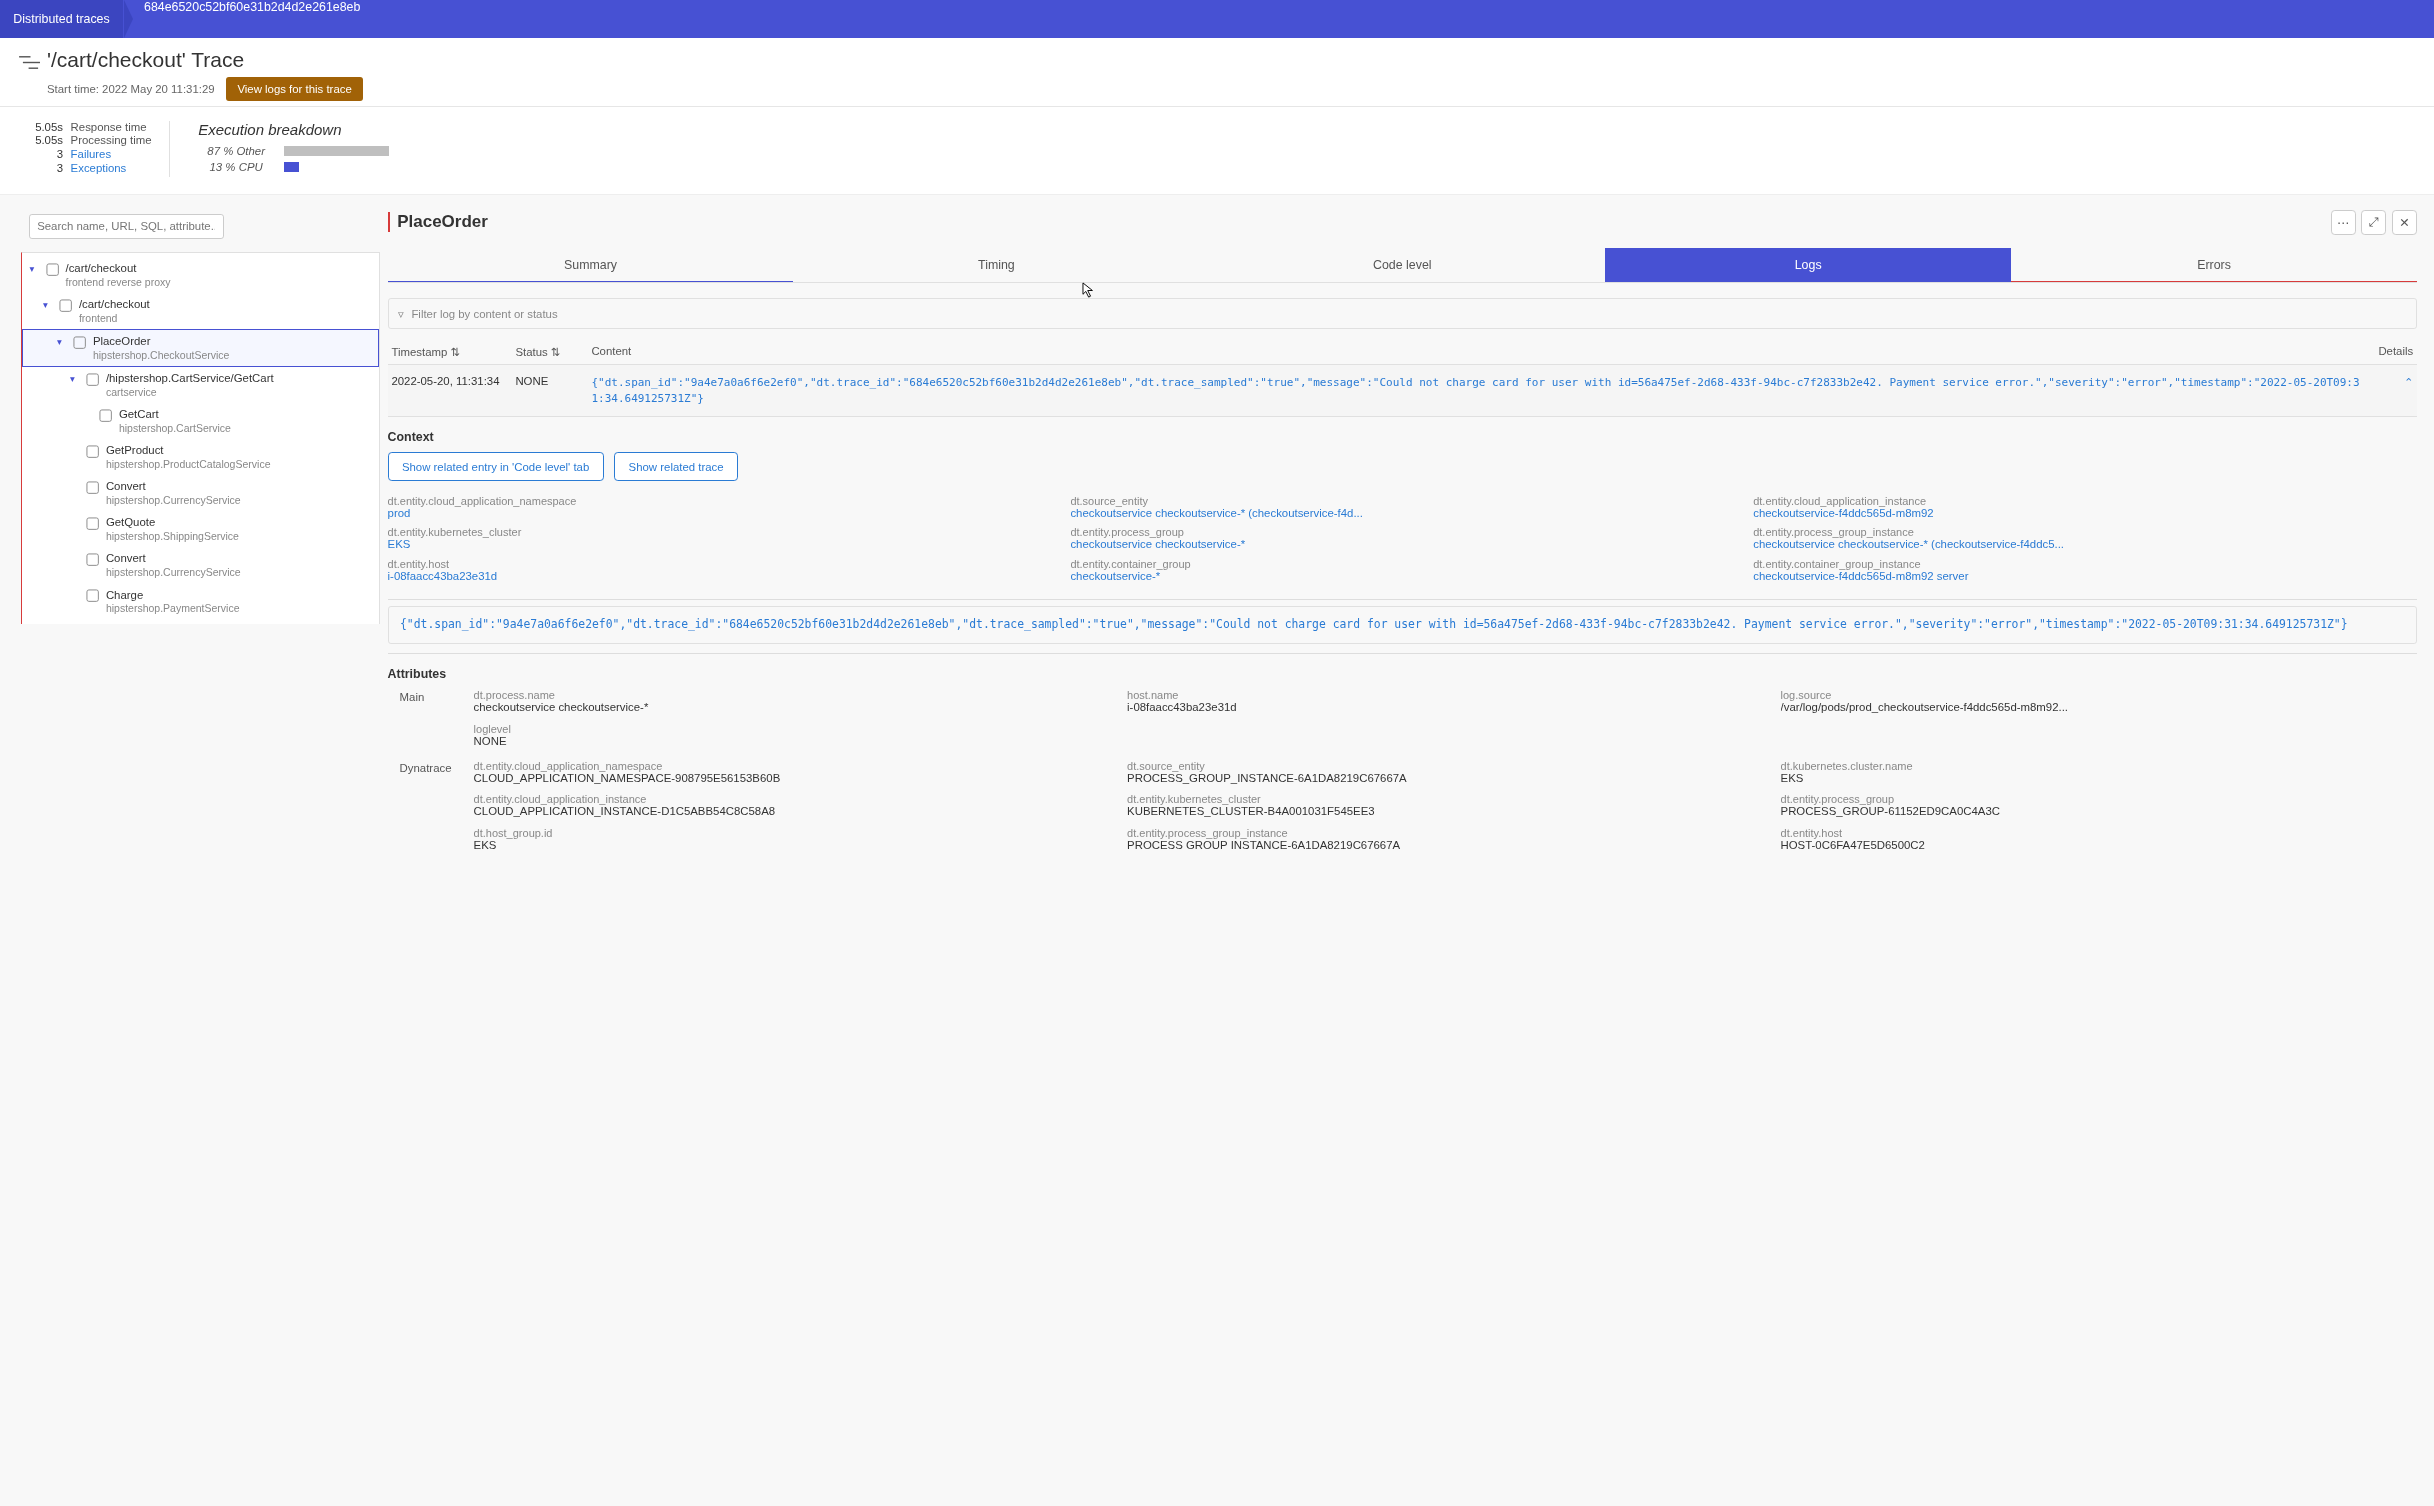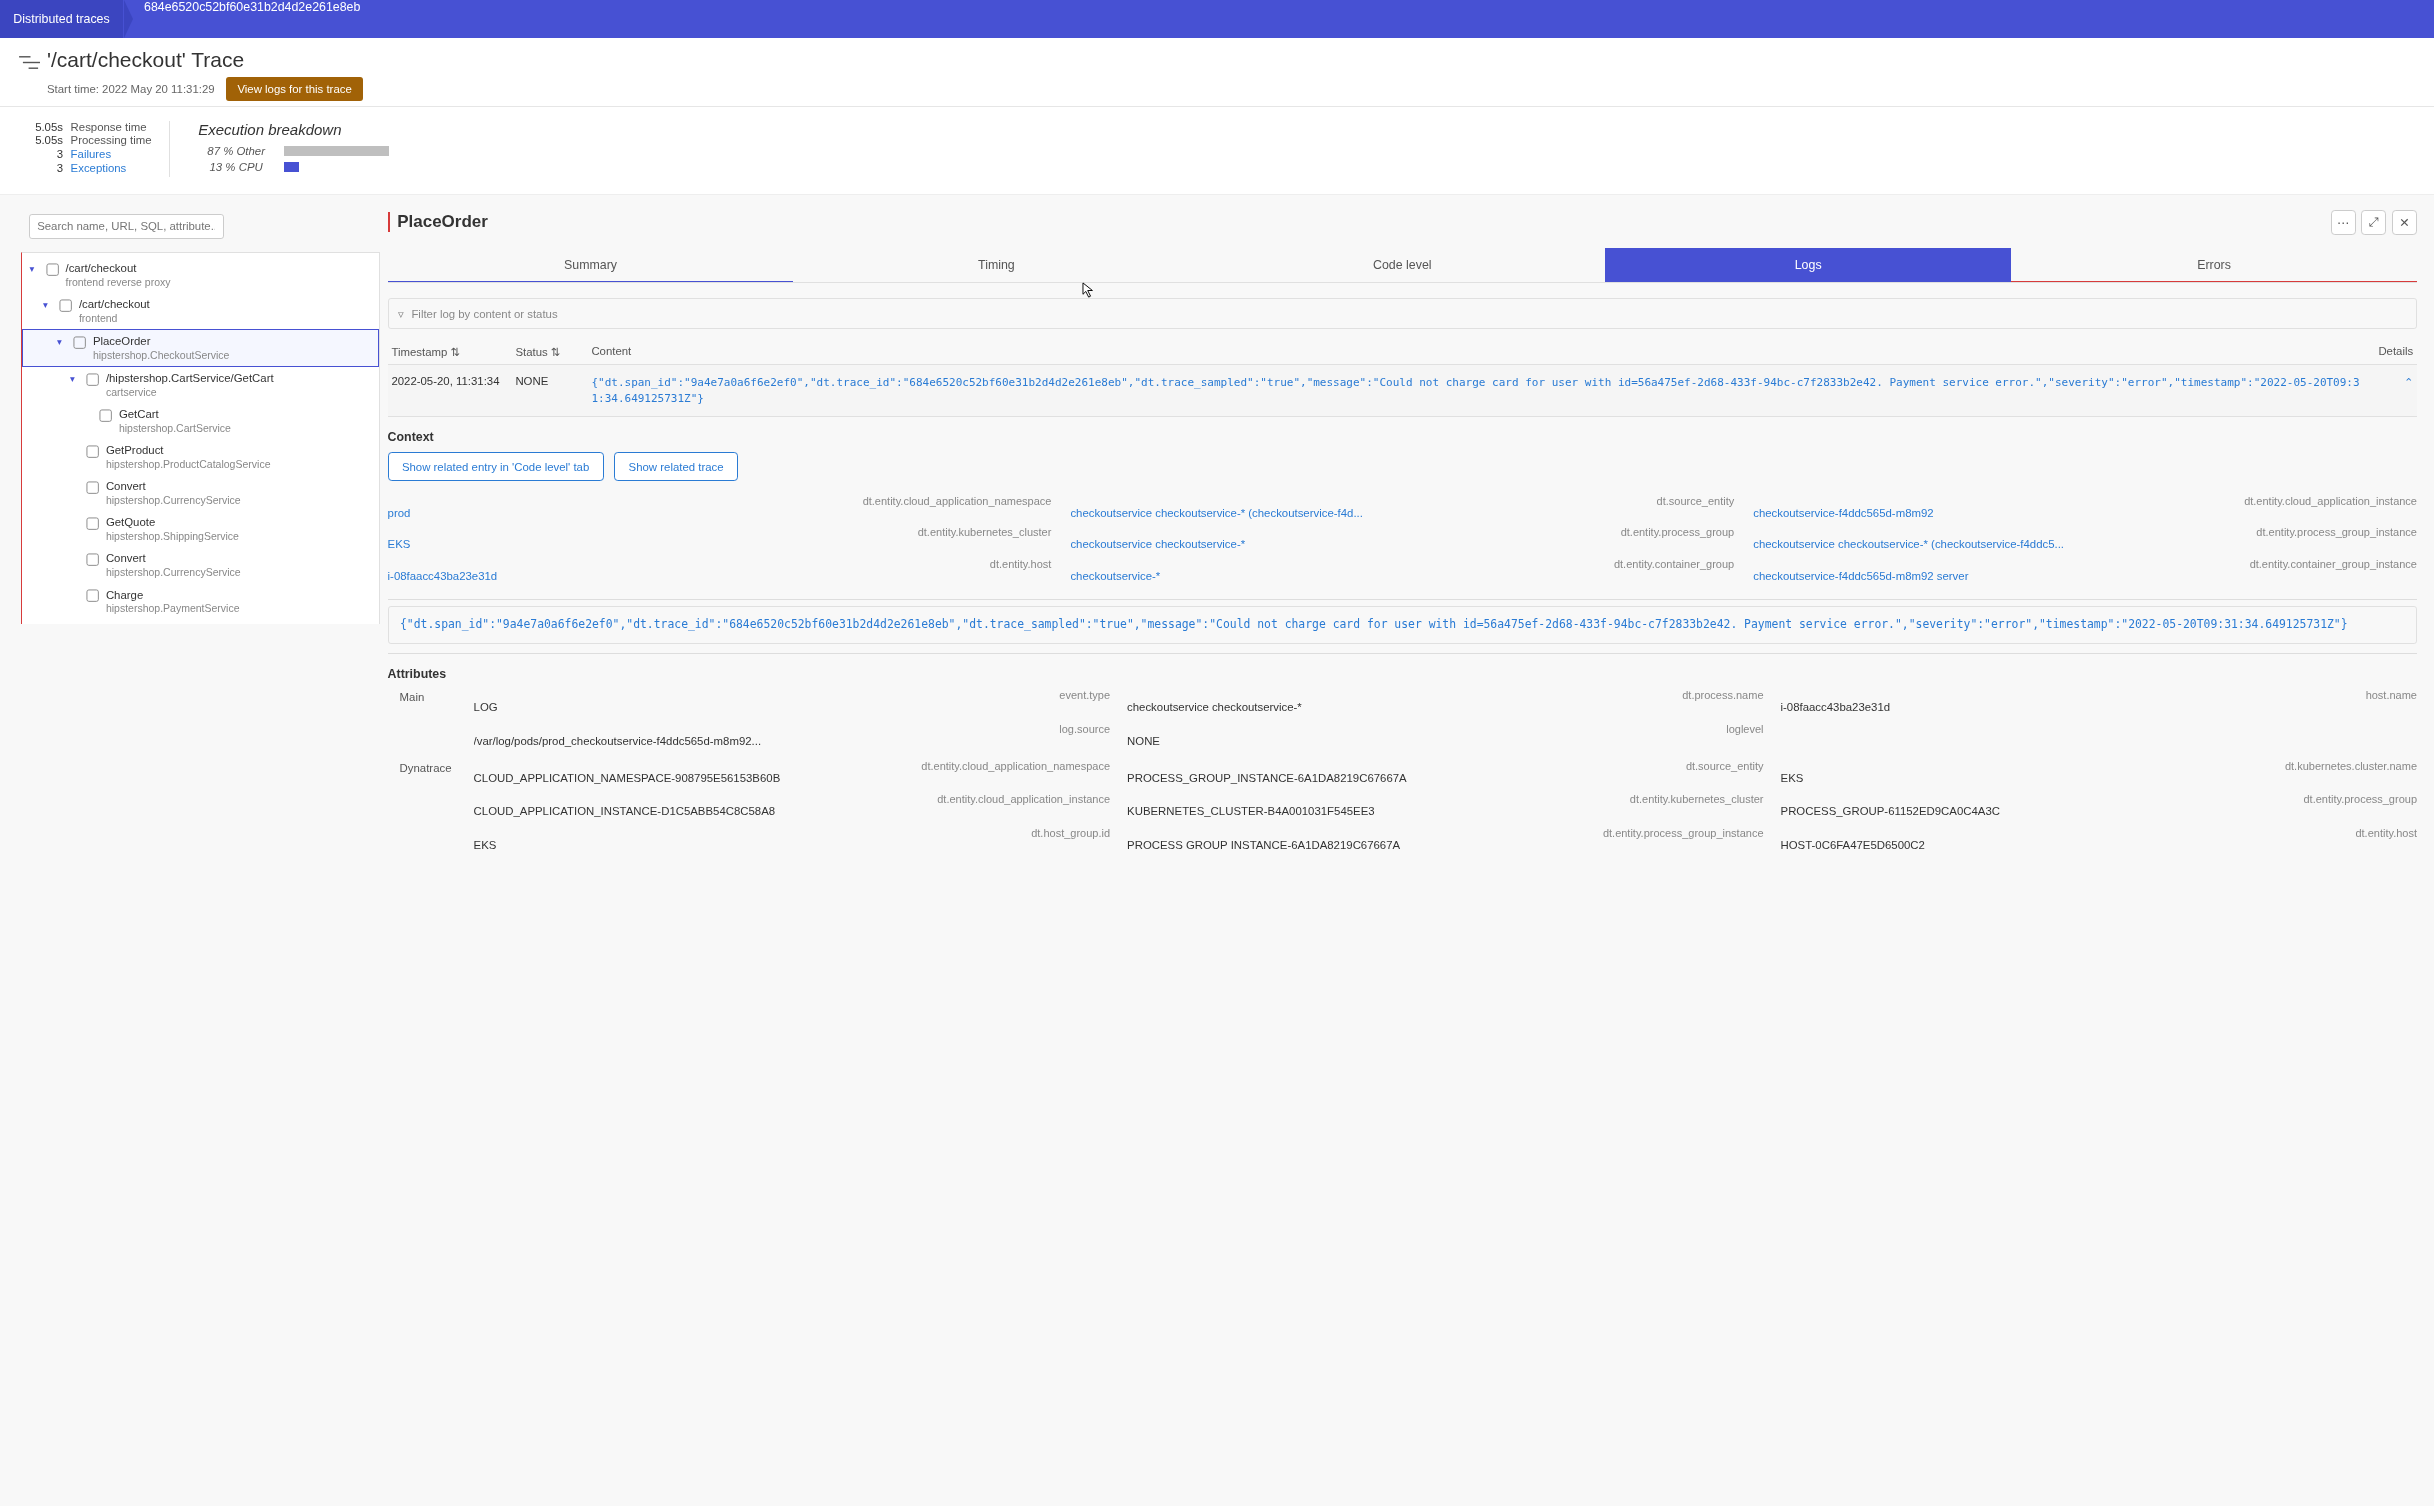--- a/index.html
+++ b/index.html
@@ -78,21 +78,21 @@
 
   .log-row { display: flex; padding: 9.5px 3.8px; background: #f5f5f5; border-bottom: 1px solid #e0e0e0; align-items: flex-start;}
   .log-content { color: #2a7bd4; font-family: Menlo, monospace; font-size: 11px; line-height: 1.45; word-break: break-all; }
   .chev-up { transform: rotate(180deg); display:inline-block; color:#2a7bd4;}
 
   .section-title { font-size: 12.4px; font-weight: 600; margin: 13.3px 0 7.6px 0; color:#333;}
   .outline-btn { border: 1px solid #2a7bd4; color: #2a7bd4; background: #fff; border-radius: 3.8px; padding: 7.6px 13.3px; font-size: 11.4px; cursor: pointer; margin-right: 7.6px;}
 
   .ctx-grid { display: grid; grid-template-columns: 1fr 1fr 1fr; column-gap: 19px; margin-top: 13.3px; font-size: 11.4px;}
   .ctx-item { margin-bottom: 7.6px; }
-  .ctx-key { color: #888; font-size: 11px; text-align: right; }
+  .ctx-key { color: #888; font-size: 11px; }
   .ctx-val { color: #2a7bd4; cursor: pointer; white-space: nowrap; overflow: hidden; text-overflow: ellipsis; }
 
   .hr { border: none; border-top: 1px solid #ddd; margin: 9.5px 0 5.7px 0;}
 
   .msg-box { border: 1px solid #e0e0e0; border-radius: 2.9px; padding: 9.5px 11.4px; font-family: Menlo, monospace; font-size: 11.4px; color: #2a7bd4; word-break: break-all; line-height: 1.5;}
 
   .attr-row { display: flex; margin-top: 7.6px; margin-left: 12px; }
   .attr-group-label { width: 74px; color: #555; font-weight: 500; font-size: 11.4px; padding-top: 1.9px;}
   .attr-grid { flex: 1; display: grid; grid-template-columns: 1fr 1fr 1fr; column-gap: 17px; row-gap: 9.5px; font-size: 11.4px;}
   .attr-item .ctx-val { color: #333; cursor: default; }
@@ -382,24 +382,20 @@
     <div class="msg-box">{"dt.span_id":"9a4e7a0a6f6e2ef0","dt.trace_id":"684e6520c52bf60e31b2d4d2e261e8eb","dt.trace_sampled":"true","message":"Could not charge card for user with id=56a475ef-2d68-433f-94bc-c7f2833b2e42. Payment service error.","severity":"error","timestamp":"2022-05-20T09:31:34.649125731Z"}</div>
 
     <hr class="hr">
 
     <div class="section-title">Attributes</div>
 
     <div class="attr-row">
       <div class="attr-group-label">Main</div>
       <div class="attr-grid" id="attr-main">
           <div class="attr-item">
-            <div class="ctx-key">event.type</div>
-            <div class="ctx-val">LOG</div>
-          </div>
-          <div class="attr-item">
             <div class="ctx-key">dt.process.name</div>
             <div class="ctx-val">checkoutservice checkoutservice-*</div>
           </div>
           <div class="attr-item">
             <div class="ctx-key">host.name</div>
             <div class="ctx-val">i-08faacc43ba23e31d</div>
           </div>
           <div class="attr-item">
             <div class="ctx-key">log.source</div>
             <div class="ctx-val">/var/log/pods/prod_checkoutservice-f4ddc565d-m8m92...</div>

